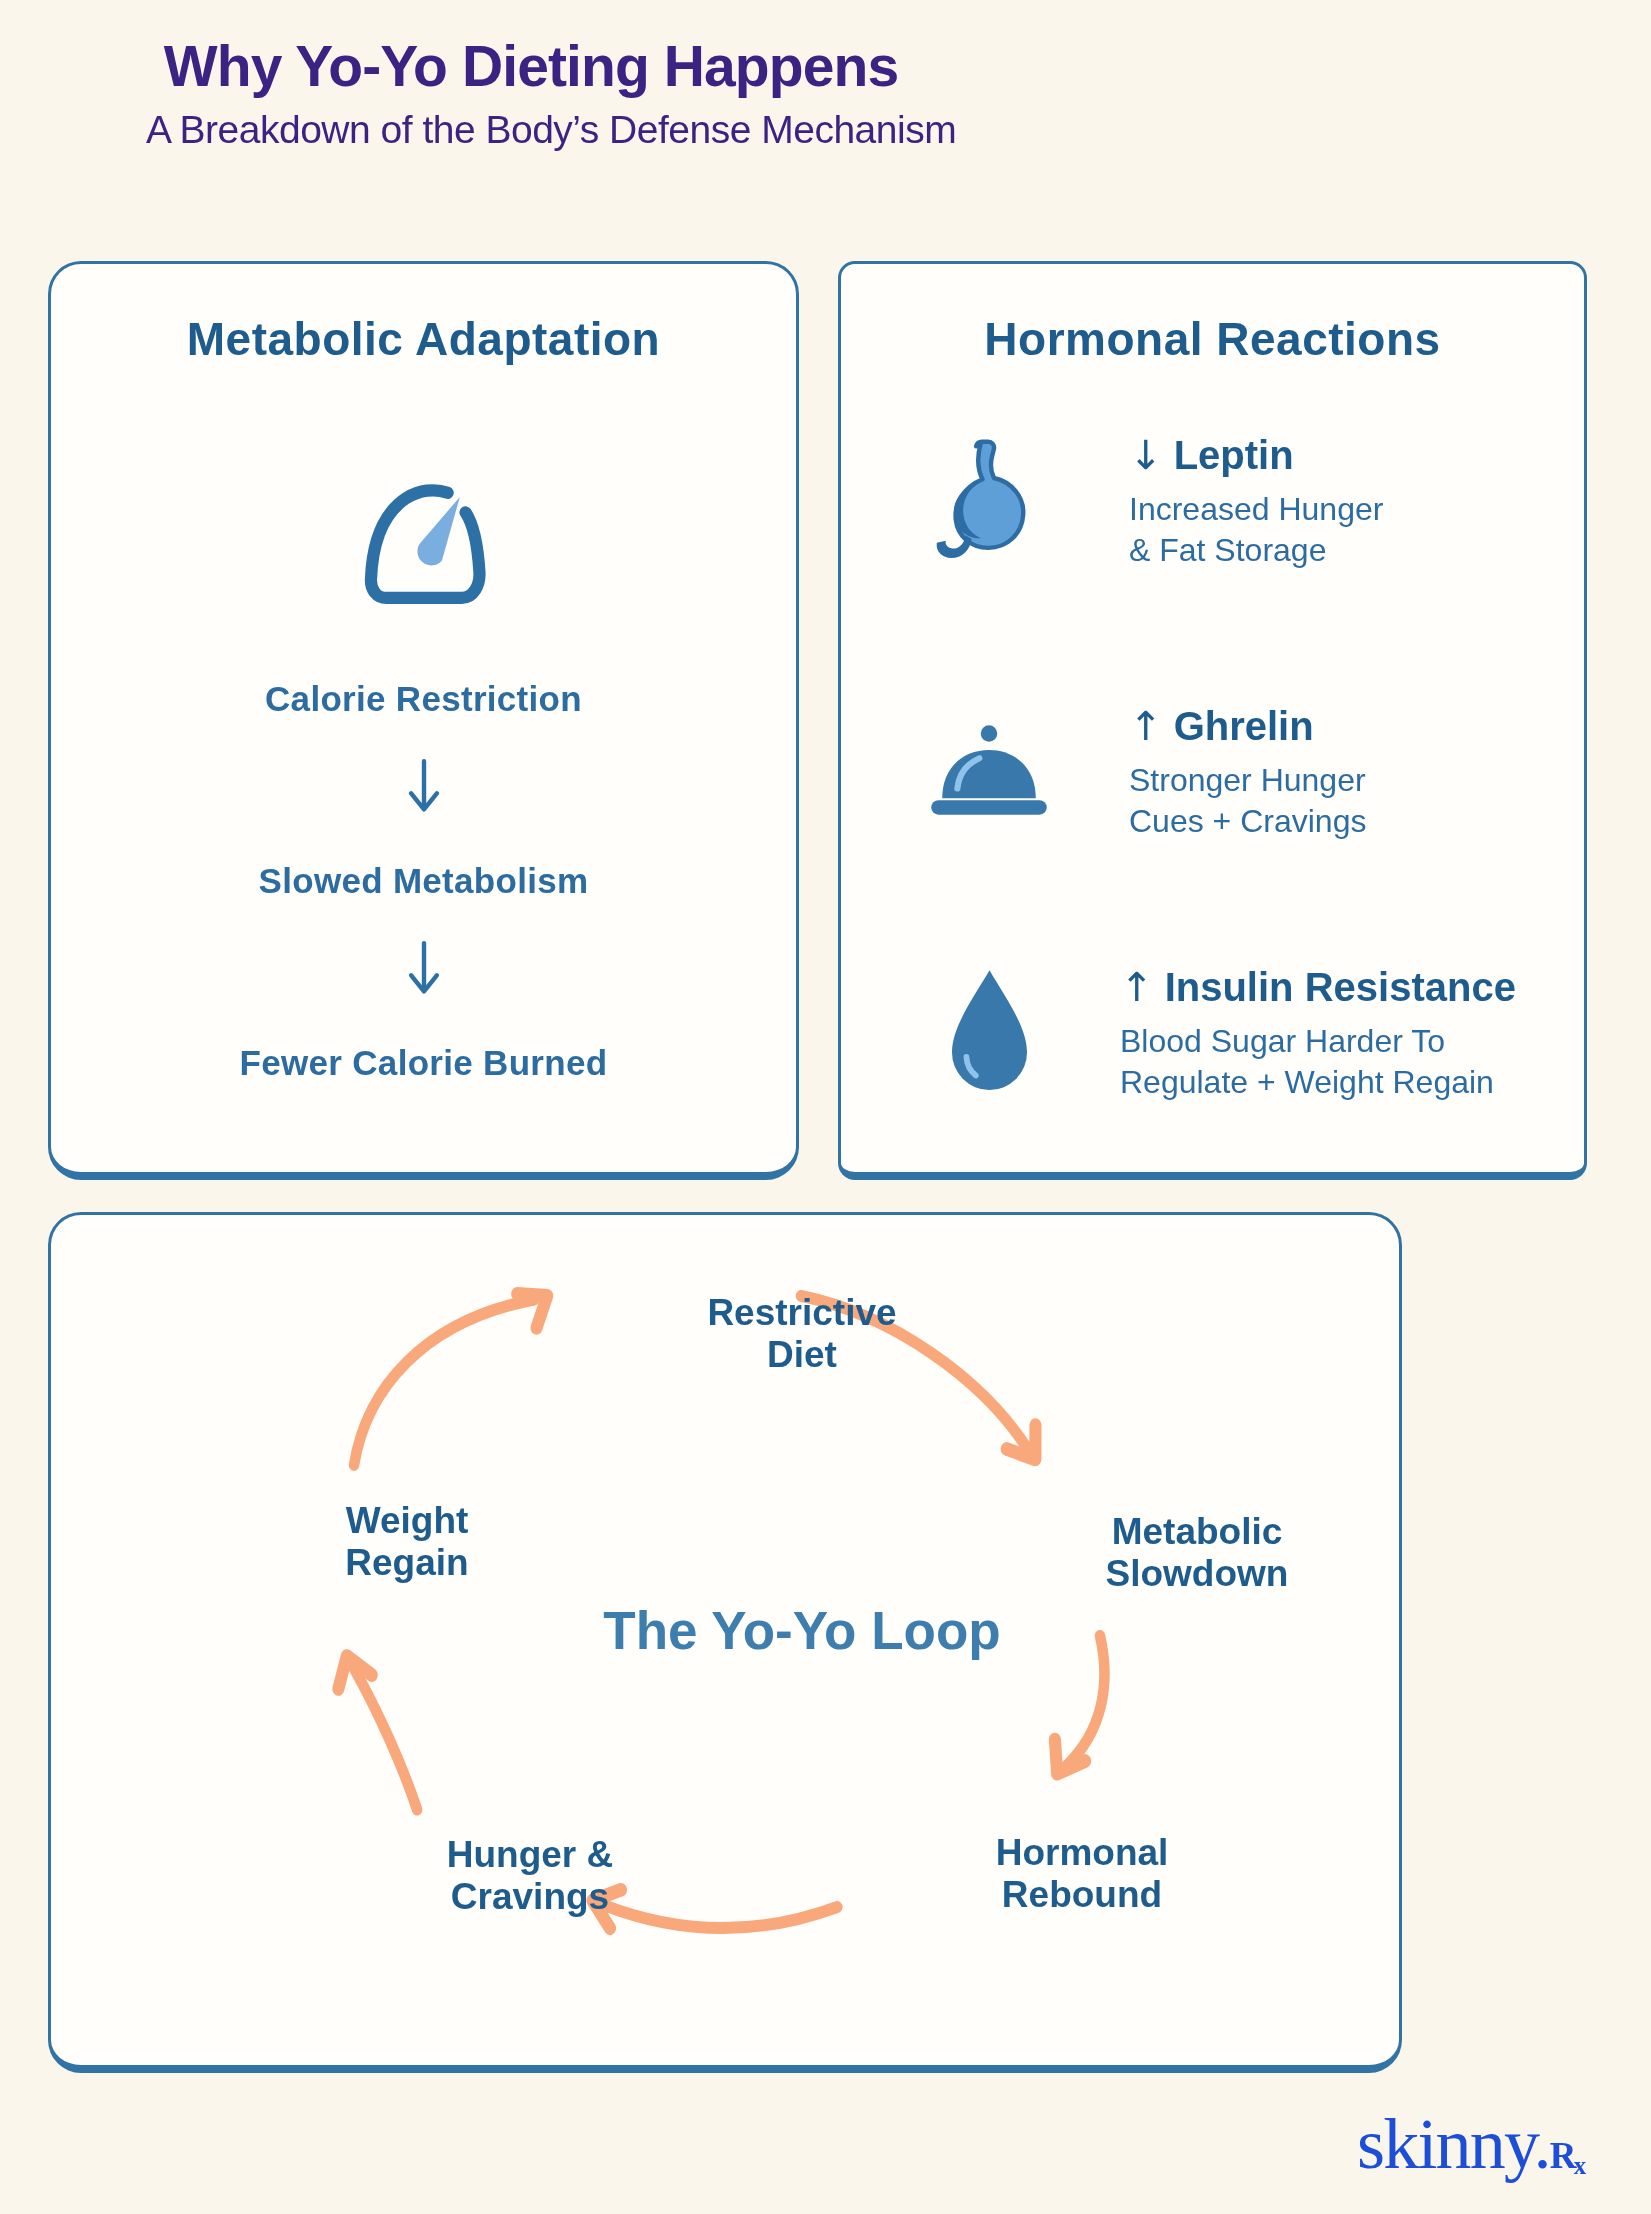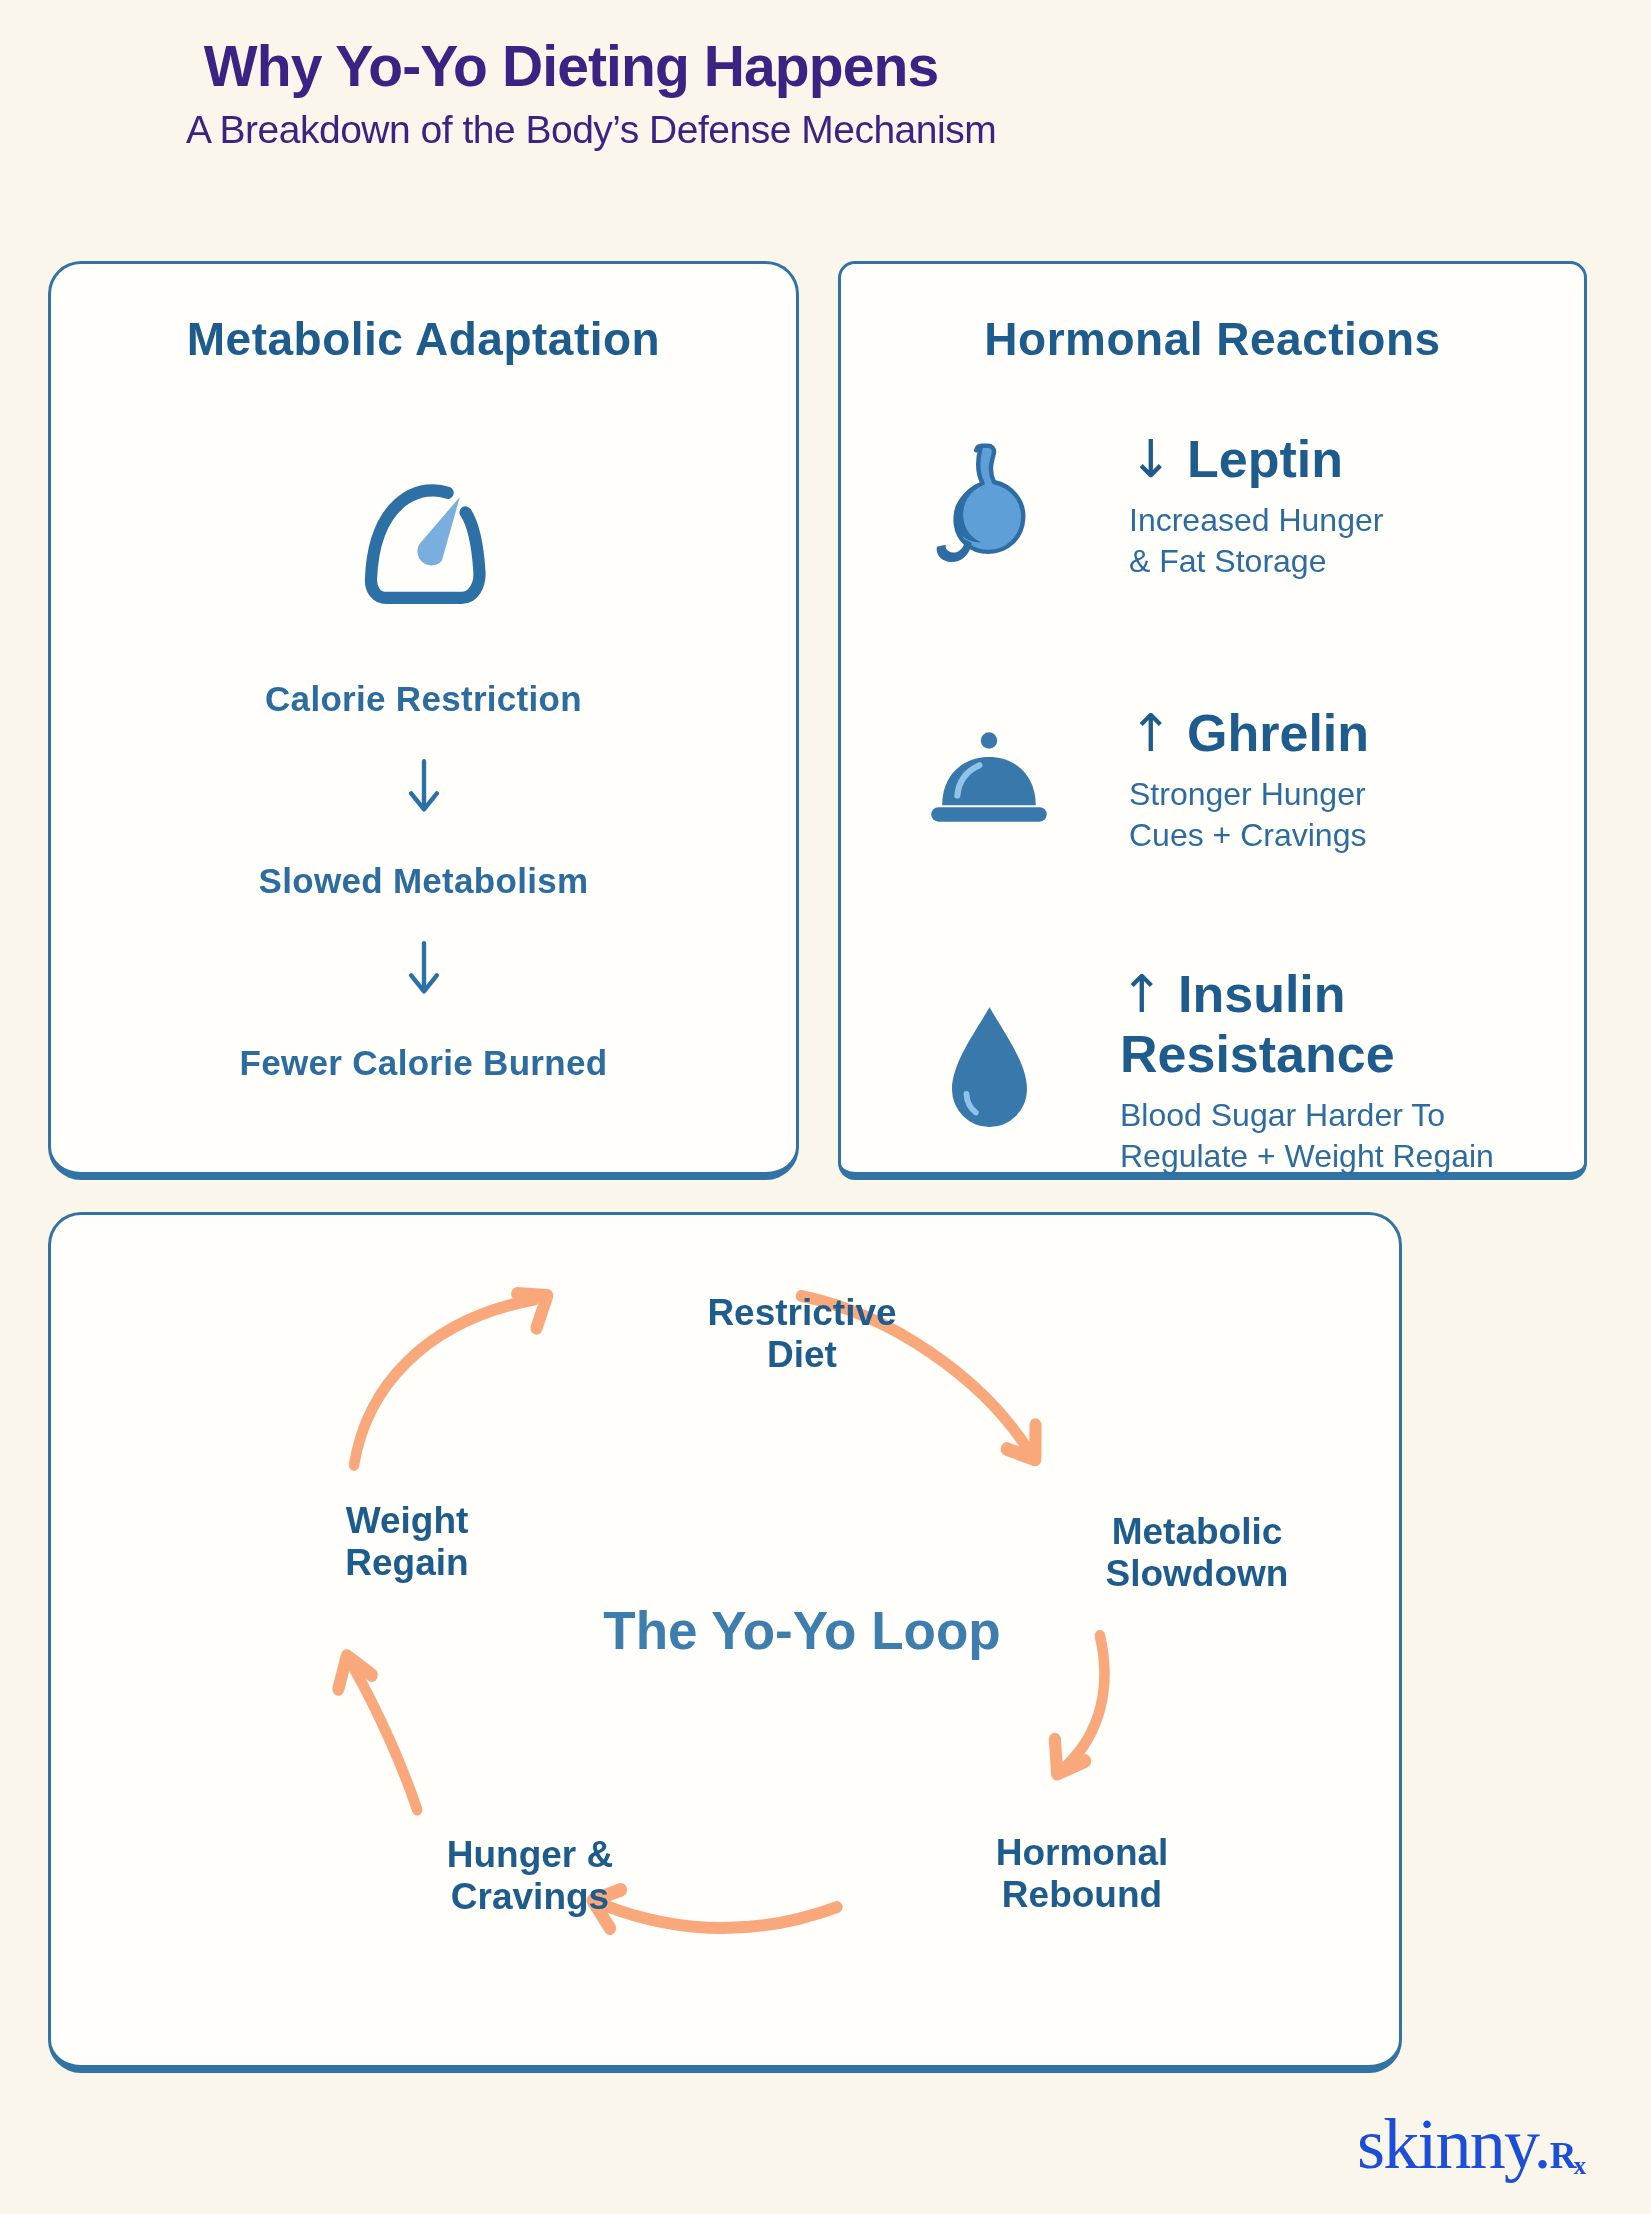--- a/index.html
+++ b/index.html
@@ -2,21 +2,21 @@
 <html style="font-size:14.7px"><head>
 <meta charset="utf-8">
 <style>
   html,body{margin:0;padding:0;}
   body{
     width:1651px;height:2215px;position:relative;
     background:#faf6ec;
     font-family:"Liberation Sans", sans-serif;
     overflow:hidden;
   }
-  .header{position:absolute;left:0;top:33px;width:1062px;text-align:center;margin-left:40px;}
+  .header{position:absolute;left:0;top:33px;width:1062px;text-align:center;}
   .title{font-size:57px;font-weight:bold;color:#3b2384;letter-spacing:-0.9px;}
   .subtitle{font-size:39px;font-weight:normal;color:#3b2384;margin-top:9.2px;letter-spacing:-0.5px;padding-left:40px;}
 
   .card{
     position:absolute;background:#fffefb;
     border:3.7px solid #3173a5;border-bottom-width:8.3px;
     border-radius:33px;box-sizing:border-box;
   }
   .card-metabolic{left:48px;top:261px;width:751px;height:919px;}
   .card-hormonal{left:838px;top:261px;width:749px;height:919px;border-radius:17px;}
@@ -36,21 +36,21 @@
   .flow-step{font-size:35px;font-weight:600;color:#2c6ca1;letter-spacing:0.3px;}
 
   
   .h-row{position:absolute;left:61px;display:flex;align-items:center;}
   .h-row-leptin{top:165px;}
   .h-row-ghrelin{top:439px;}
   .h-row-insulin{top:700px;gap:20px;}
   .h-icon-cell{width:174px;display:flex;justify-content:center;align-items:center;flex:0 0 auto;}
   .h-text{margin-left:24px;}
   .h-text-indent{margin-left:53px;}
-  .h-name{font-size:52px;font-weight:bold;color:#1e5c8d;}
+  .h-name{font-size:40px;font-weight:bold;color:#1e5c8d;}
   .h-name .dir{font-weight:normal;font-family:"DejaVu Sans", sans-serif;}
   .h-desc{font-size:32px;color:#2c6ca1;margin-top:11px;line-height:1.28;white-space:pre-line;font-weight:500;}
 
   
   .loop-node{
     position:absolute;transform:translate(-50%,-50%);
     font-size:37px;font-weight:bold;color:#1e5c8d;
     text-align:center;line-height:1.13;white-space:pre-line;
   }
   .node-restrictive{left:751px;top:119px;}

